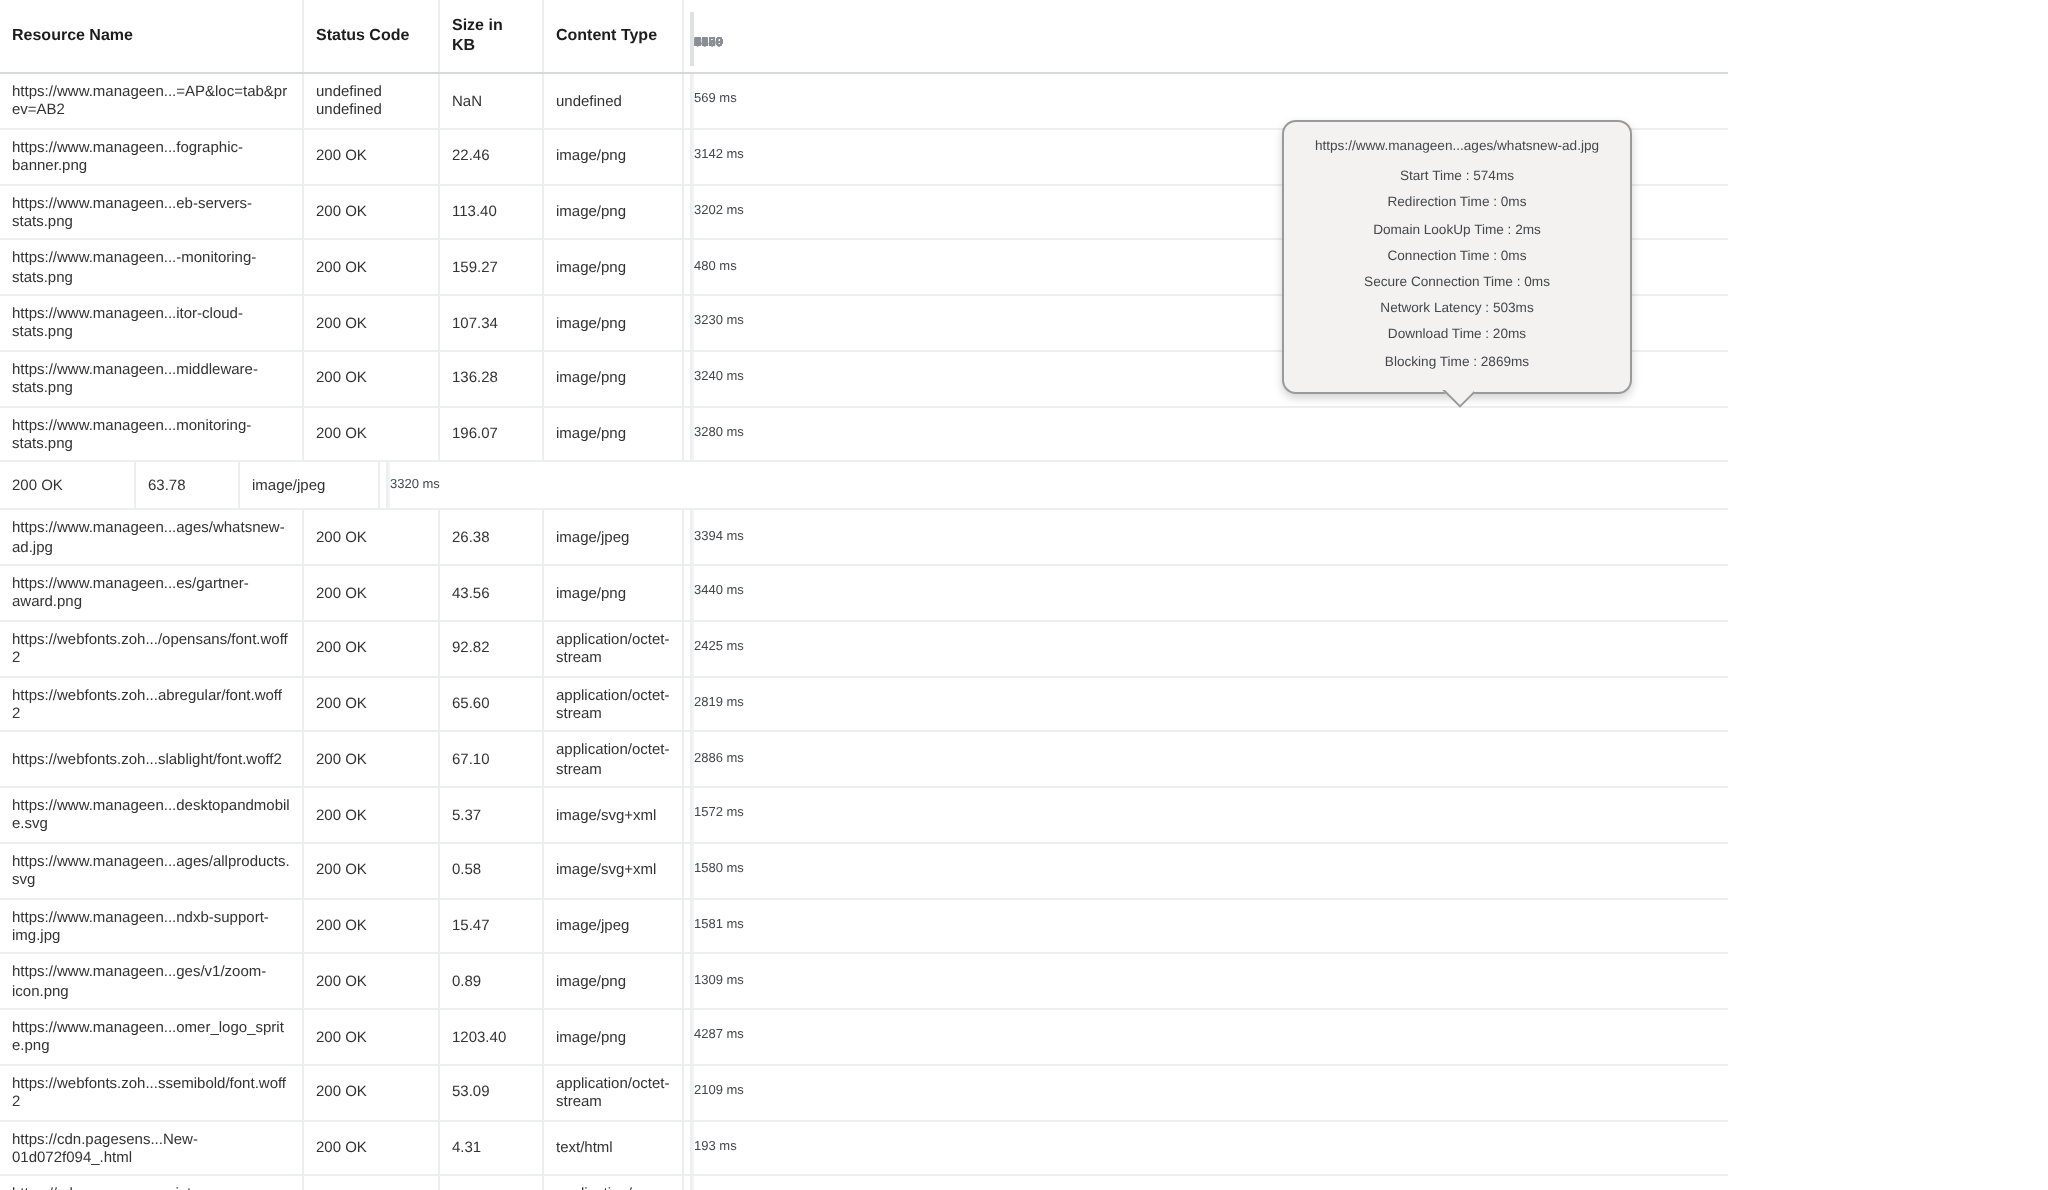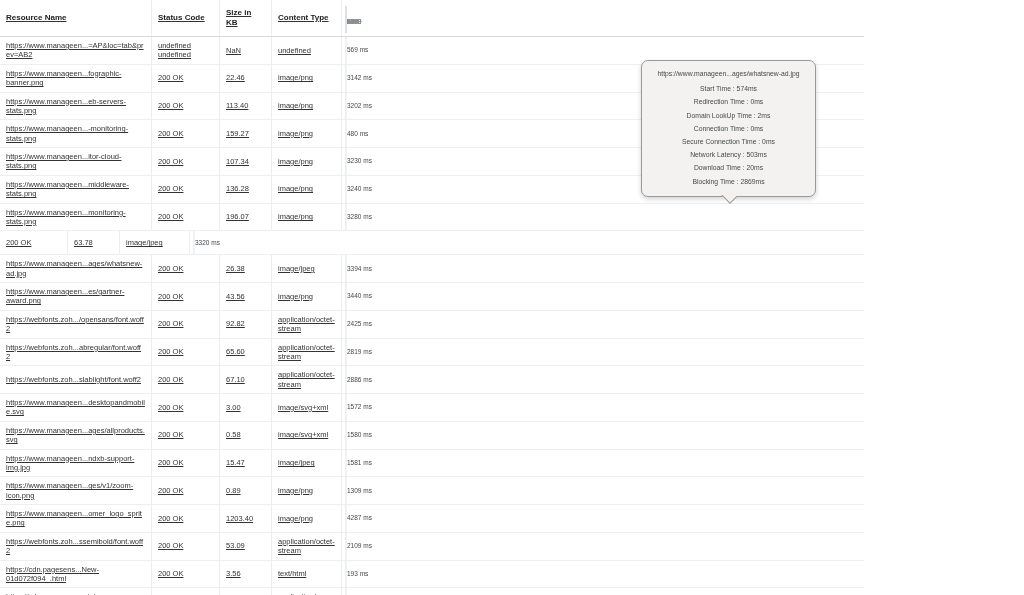--- a/index.html
+++ b/index.html
@@ -9,21 +9,20 @@
     font-family: "Liberation Sans", sans-serif;
   }
   #app {
     position: relative;
     width: 864px;
     height: 595px;
     background: #ffffff;
     overflow: hidden;
     font-size: 7.5px;
     color: #333;
-    text-decoration: underline;
   }
   .row {
     display: flex;
     align-items: stretch;
     border-bottom: 1px solid #eceef0;
     background: #fff;
   }
   .row.header {
     border-bottom: 1px solid #d7dadd;
     background: #fff;
@@ -498,21 +497,21 @@
             <div class="bar" style="left: 16.1364%; width: 43.9336%;">
               <div class="seg" style="width: 100%; background: rgb(143, 140, 240);"></div>
             </div>
             <div class="blabel" style="left: 60.07%;">2886 ms</div>
           </div>
         </div>
       </div>
       <div class="row">
         <div class="cell c-name">https://www.manageen...desktopandmobile.svg</div>
         <div class="cell c-status">200 OK</div>
-        <div class="cell c-size">3.00</div>
+        <div class="cell c-size">5.37</div>
         <div class="cell c-type">image/svg+xml</div>
         <div class="cell c-time">
           <div class="tl">
             <div class="gl" style="left: 0%;"></div>
             <div class="gl" style="left: 11.1128%;"></div>
             <div class="gl" style="left: 22.2256%;"></div>
             <div class="gl" style="left: 33.3384%;"></div>
             <div class="gl" style="left: 44.4512%;"></div>
             <div class="gl" style="left: 55.564%;"></div>
             <div class="gl" style="left: 66.6616%;"></div>
@@ -651,21 +650,21 @@
             <div class="bar" style="left: 18.4655%; width: 32.1053%;">
               <div class="seg" style="width: 100%; background: rgb(143, 140, 240);"></div>
             </div>
             <div class="blabel" style="left: 50.5709%;">2109 ms</div>
           </div>
         </div>
       </div>
       <div class="row">
         <div class="cell c-name">https://cdn.pagesens...New-01d072f094_.html</div>
         <div class="cell c-status">200 OK</div>
-        <div class="cell c-size">3.56</div>
+        <div class="cell c-size">4.31</div>
         <div class="cell c-type">text/html</div>
         <div class="cell c-time">
           <div class="tl">
             <div class="gl" style="left: 0%;"></div>
             <div class="gl" style="left: 11.1128%;"></div>
             <div class="gl" style="left: 22.2256%;"></div>
             <div class="gl" style="left: 33.3384%;"></div>
             <div class="gl" style="left: 44.4512%;"></div>
             <div class="gl" style="left: 55.564%;"></div>
             <div class="gl" style="left: 66.6616%;"></div>

